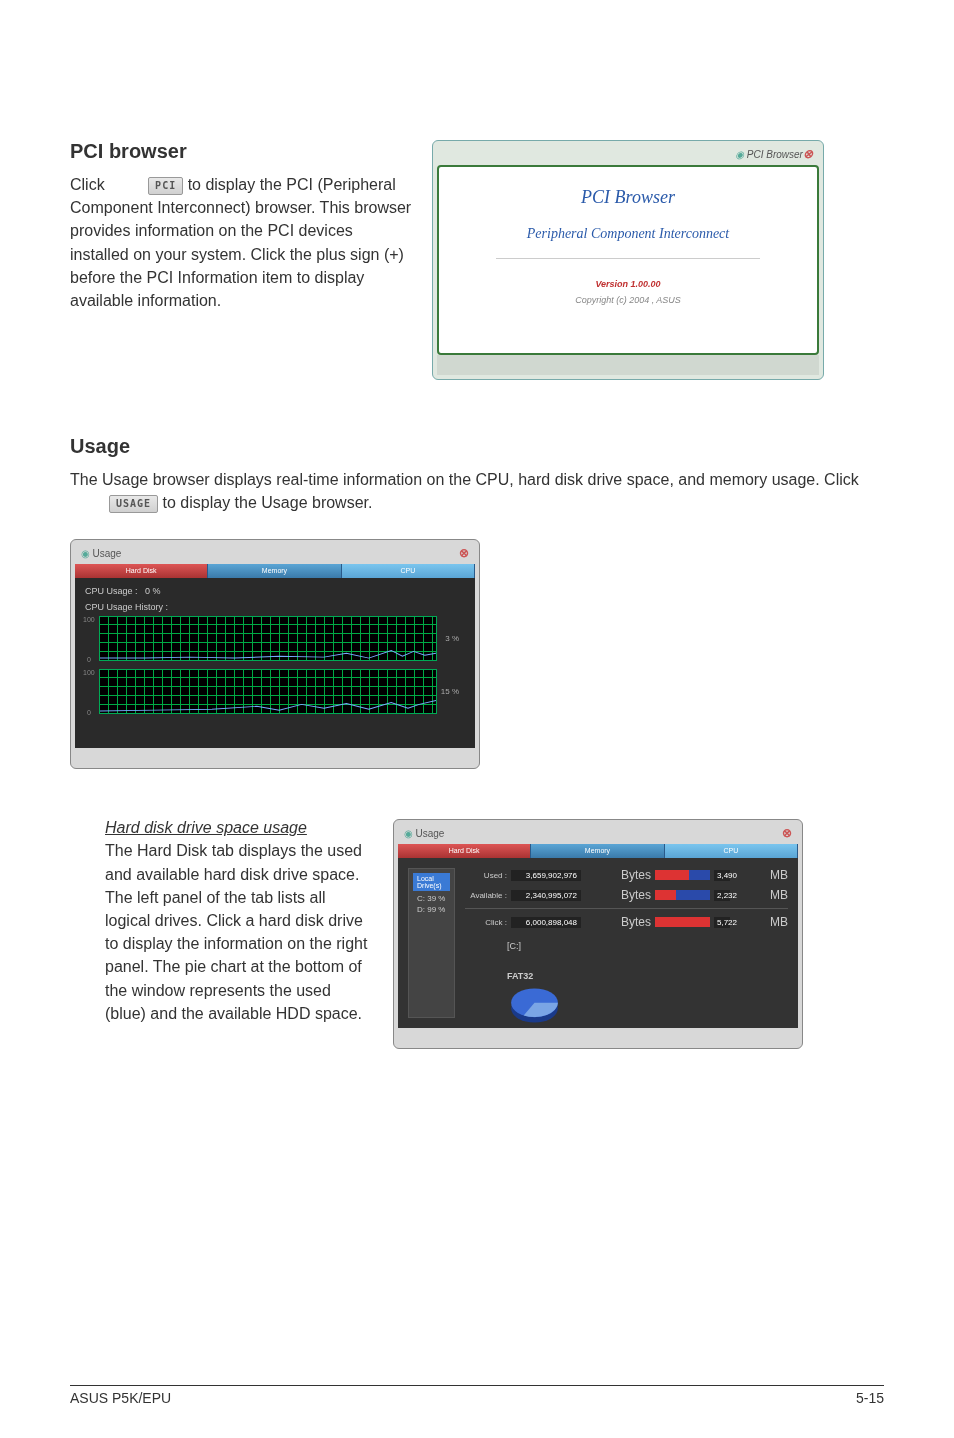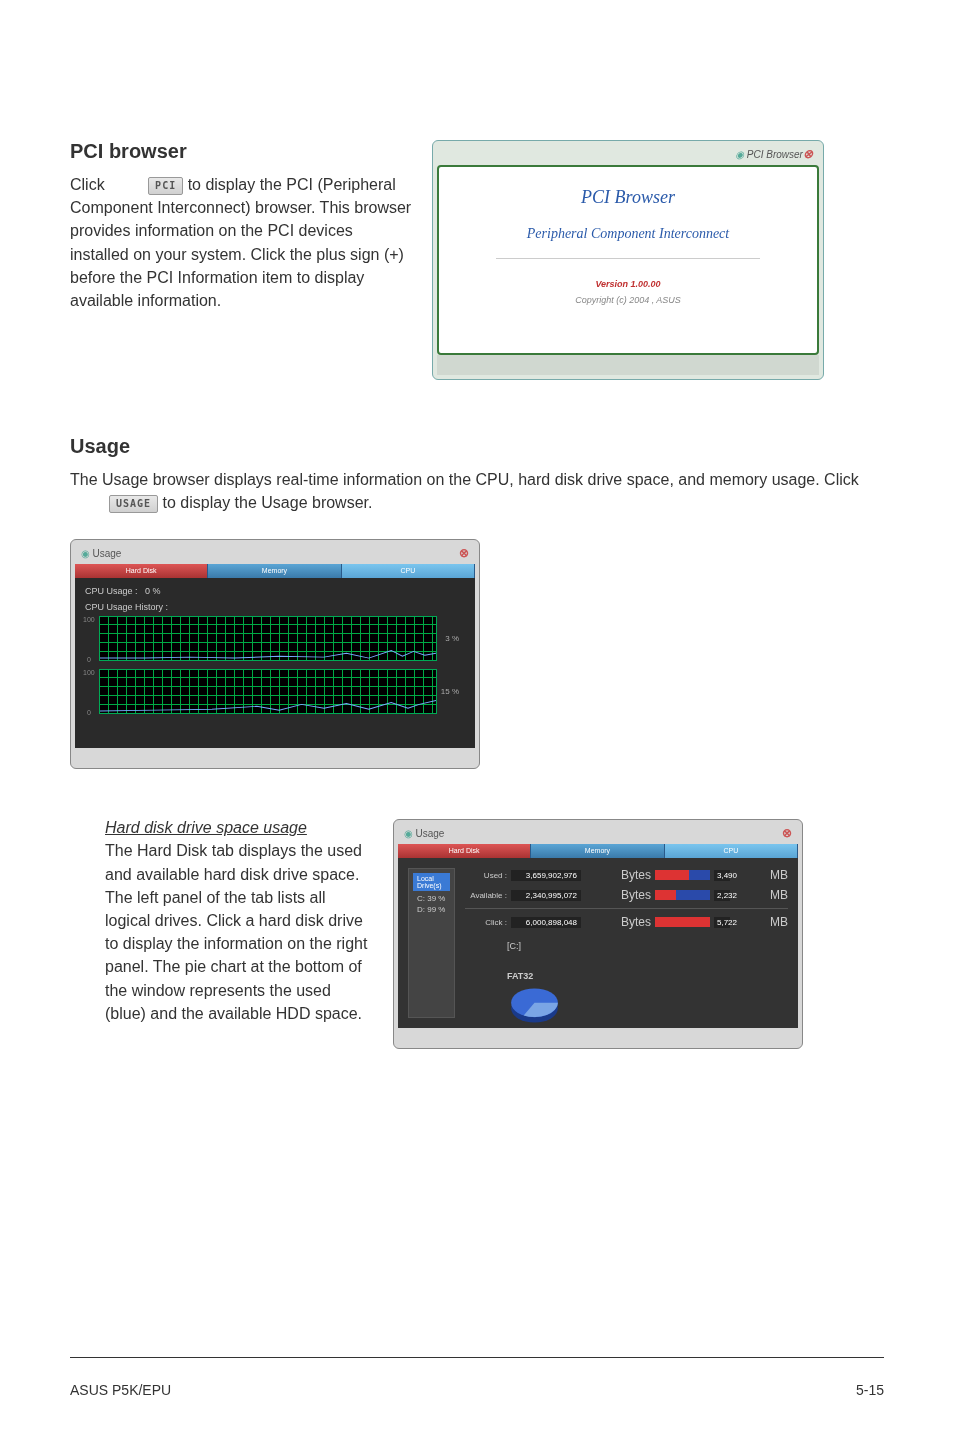--- a/index.html
+++ b/index.html
@@ -326,25 +326,25 @@
       color: #ccc;
       margin-bottom: 2px;
     }
     .pie {
       width: 55px;
       height: 45px;
     }
     
     .page-footer {
       position: absolute;
-      bottom: 40px;
+      bottom: 32px;
       left: 70px;
       right: 70px;
       border-top: 1px solid #333;
-      padding-top: 24px;
+      padding-top: 4px;
       display: flex;
       justify-content: space-between;
       font-size: 14px;
       color: #333;
     }
   </style>
 </head>
 <body>
 
 <div class="pci-section">

